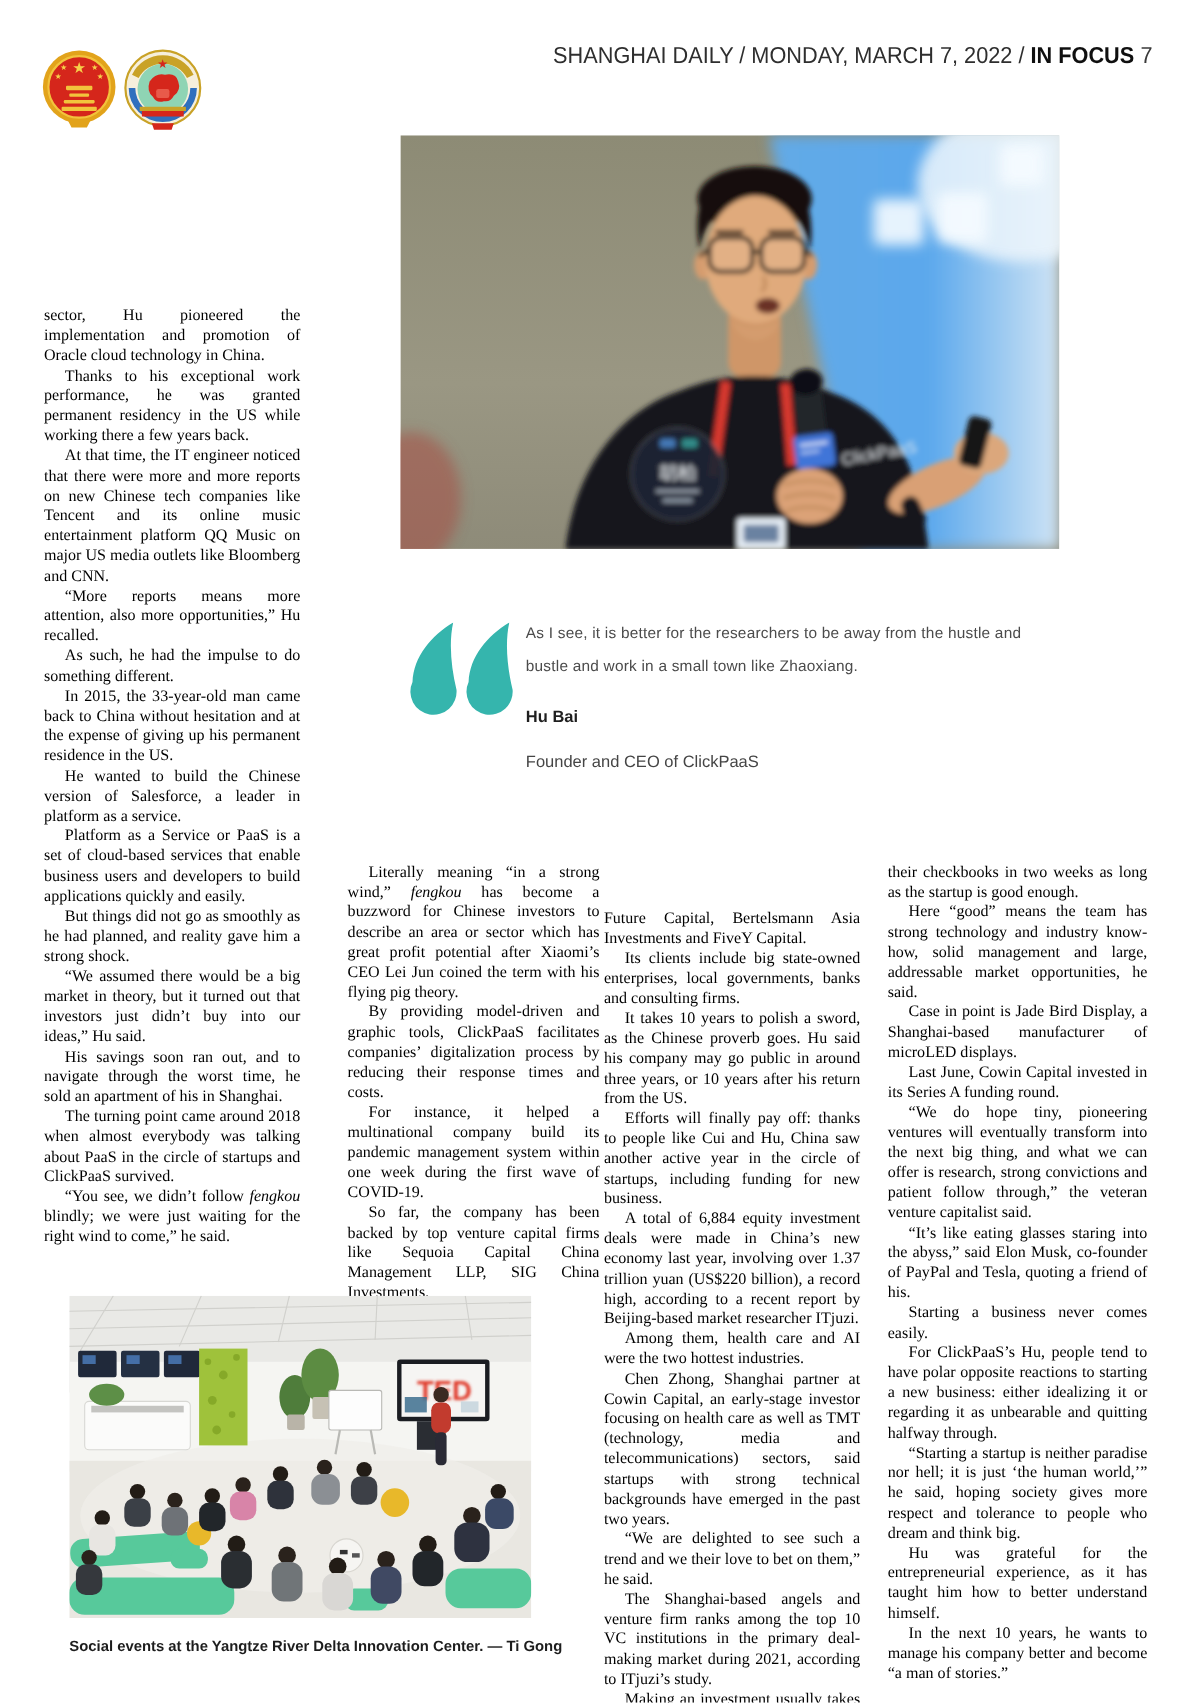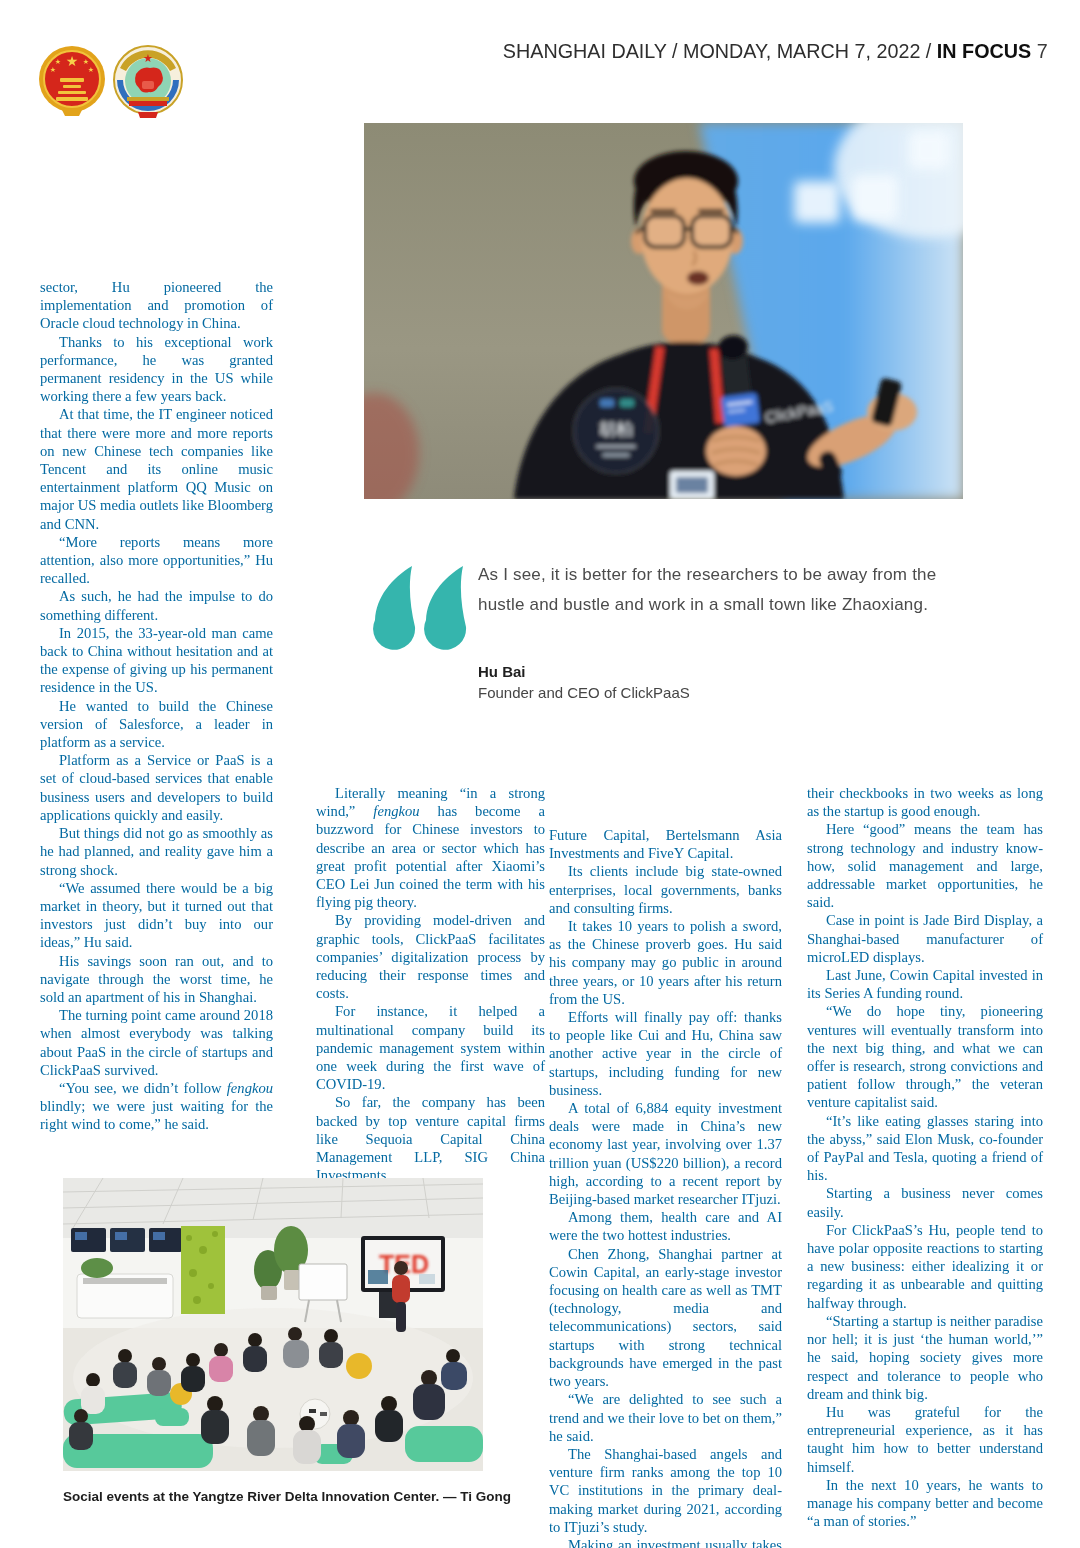--- a/index.html
+++ b/index.html
@@ -17,28 +17,28 @@
   .emblem.cppcc { left:112px; top:40px; }
 
   
   .photo-main { position:absolute; left:364px; top:123px; width:599px; height:376px; }
   .photo-bottom { position:absolute; left:63px; top:1178px; width:420px; height:293px; }
   .photo-main svg, .photo-bottom svg { display:block; width:100%; height:100%; }
 
   
   .pq-mark { position:absolute; left:372px; top:566px; width:96px; height:86px; }
   .pq-text { position:absolute; left:478px; top:560px; width:480px; font-family:"Liberation Sans", sans-serif;
-             font-weight:300; font-size:17px; line-height:30px; color:#4b4b4b; letter-spacing:0.2px; }
-  .pq-name { position:absolute; left:478px; top:663px; font-family:"Liberation Sans", sans-serif;
+             font-weight:300; font-size:14px; line-height:30px; color:#4b4b4b; letter-spacing:0.2px; }
+  .pq-name { position:absolute; left:478px; top:643px; font-family:"Liberation Sans", sans-serif;
              font-size:15px; font-weight:bold; color:#1f1f1f; }
   .pq-title { position:absolute; left:478px; top:684px; font-family:"Liberation Sans", sans-serif;
               font-size:15px; color:#454545; }
 
   
-  .col { position:absolute; font-size:14.6px; line-height:18.2px; color:#0369a1; text-align:justify; }
+  .col { position:absolute; font-size:14.6px; line-height:18.2px; color:#000000; text-align:justify; }
   .col p { text-indent:1.3em; }
   .col p.cont { text-indent:0; }
   .col1 { left:40px;  top:278px; width:233px; }
   .col2 { left:296px; top:784px; width:229px;margin-left:20px; }
   .col3 { left:549px; top:784px; width:233px;margin-top:42px; }
   .col4 { left:807px; top:784px; width:236px; }
 
   .caption { position:absolute; left:63px; top:1489px; width:480px; font-family:"Liberation Sans", sans-serif;
              font-size:13.5px; font-weight:bold; color:#1d1d1d; }
 </style>

